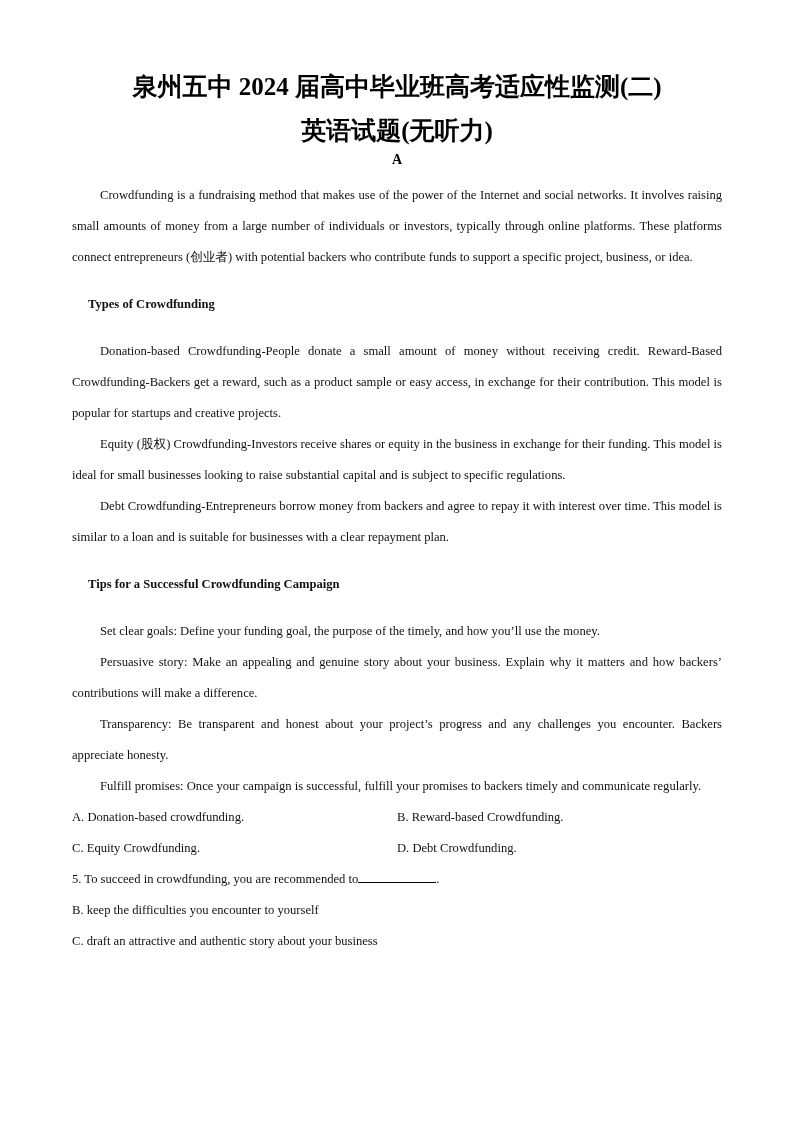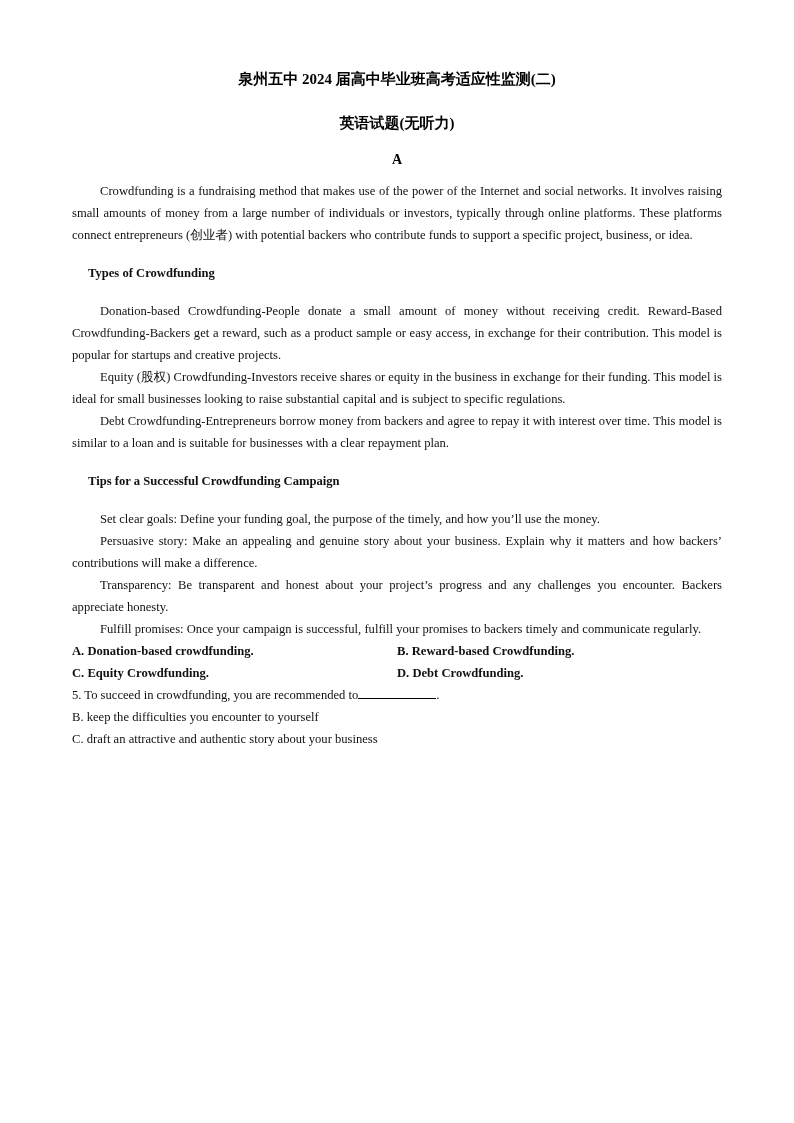--- a/index.html
+++ b/index.html
@@ -4,34 +4,34 @@
 <style>
   html, body { margin: 0; padding: 0; background: #ffffff; }
   body { width: 794px; height: 1123px; position: relative; overflow: hidden; }
   .page {
     position: absolute; left: 72px; top: 0; width: 650px;
     font-family: "Liberation Serif", "DejaVu Serif", serif;
     color: #111111; font-size: 12.6px;
   }
   .title {
     position: absolute; left: -72px; width: 794px; text-align: center;
-    font-weight: bold; font-size: 15px; color: #000;
+    font-weight: bold; font-size: 25px; color: #000;
   }
   .t1 { top: 70px; }
   .t2 { top: 114px; text-align: center; }
   .t3 { top: 152px; font-size: 14px; }
   .body {
     position: absolute; top: 180px; left: 0; width: 650px;
-    line-height: 22px;
+    line-height: 31px;
   }
   .p { margin: 0; text-align: justify; text-align-last: left; }
   .ind { text-indent: 28px; }
   .h { font-weight: bold; margin: 16px; }
   .opts2 { display: flex; margin: 0; }
-  .opts2 span { display: block; width: 325px; font-weight: bold; }
+  .opts2 span { display: block; width: 325px; }
   .blank { display: inline-block; width: 78px; border-bottom: 1px solid #000; height: 14px; vertical-align: baseline; }
 </style>
 </head>
 <body>
 
 <div class="page">
   <div class="title t1">泉州五中 2024 届高中毕业班高考适应性监测(二)</div>
   <div class="title t2">英语试题(无听力)</div>
   <div class="title t3">A</div>
 

